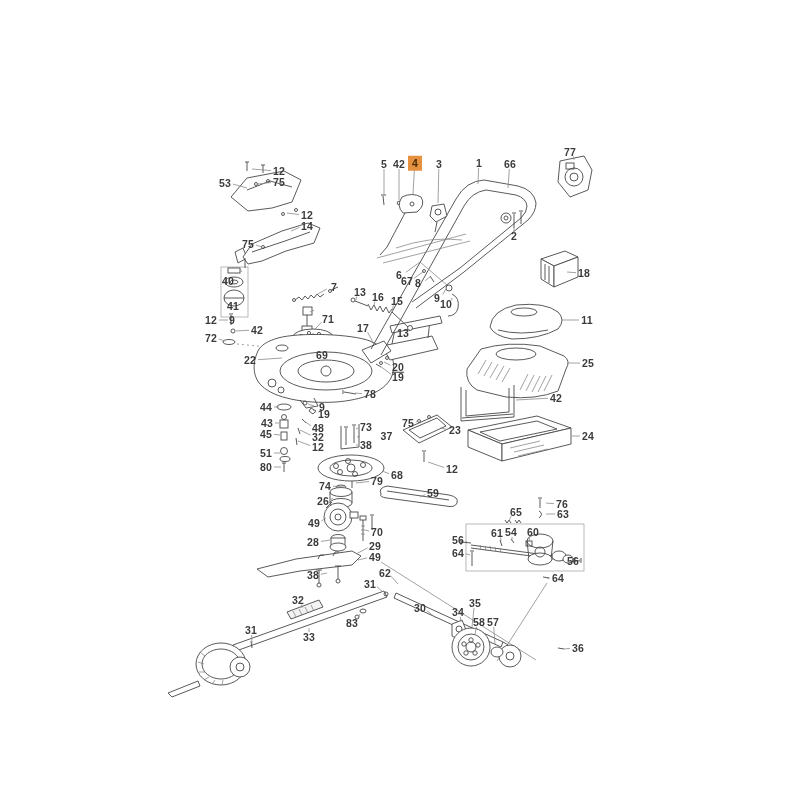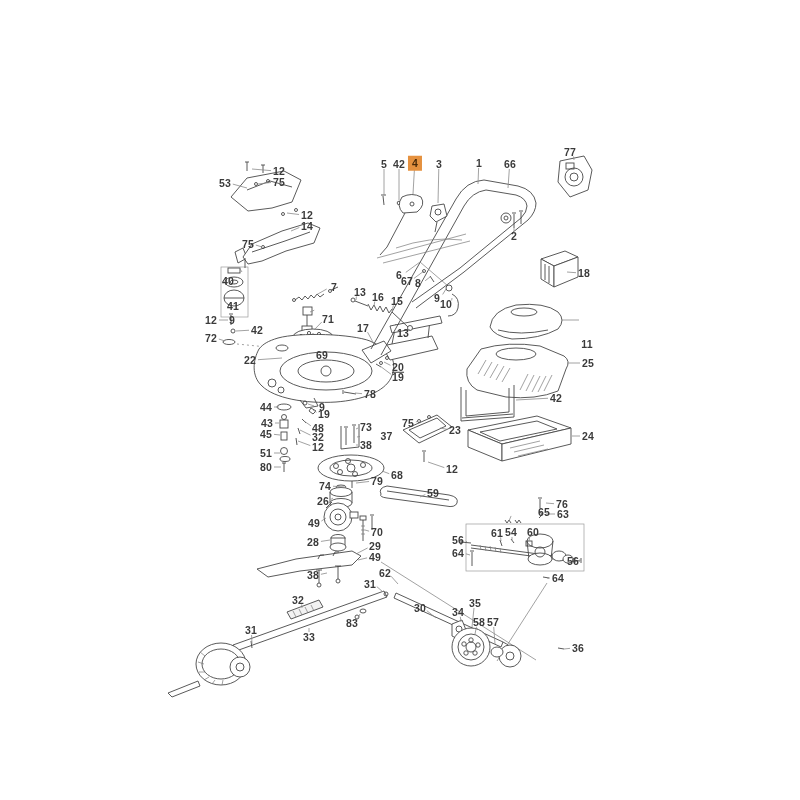--- a/index.html
+++ b/index.html
@@ -474,21 +474,21 @@
       <div class="plabel" style="left: 334px; top: 287px;">7</div>
       <div class="plabel" style="left: 360px; top: 292px;">13</div>
       <div class="plabel" style="left: 378px; top: 297px;">16</div>
       <div class="plabel" style="left: 397px; top: 301px;">15</div>
       <div class="plabel" style="left: 403px; top: 333px;">13</div>
       <div class="plabel" style="left: 322px; top: 309px; margin-top: 46px;">69</div>
       <div class="plabel" style="left: 328px; top: 319px;">71</div>
       <div class="plabel" style="left: 363px; top: 328px;">17</div>
       <div class="plabel" style="left: 398px; top: 367px; text-decoration: underline;">20</div>
       <div class="plabel" style="left: 398px; top: 377px;">19</div>
-      <div class="plabel" style="left: 587px; top: 320px; margin-top: 24px;">11</div>
+      <div class="plabel" style="left: 587px; top: 320px;">11</div>
       <div class="plabel" style="left: 588px; top: 363px;">25</div>
       <div class="plabel" style="left: 556px; top: 398px;">42</div>
       <div class="plabel" style="left: 588px; top: 436px;">24</div>
       <div class="plabel" style="left: 370px; top: 394px;">78</div>
       <div class="plabel" style="left: 408px; top: 423px;">75</div>
       <div class="plabel" style="left: 455px; top: 430px;">23</div>
       <div class="plabel" style="left: 452px; top: 469px;">12</div>
       <div class="plabel" style="left: 266px; top: 407px;">44</div>
       <div class="plabel" style="left: 322px; top: 407px;">9</div>
       <div class="plabel" style="left: 324px; top: 414px;">19</div>
@@ -520,21 +520,21 @@
       <div class="plabel" style="left: 309px; top: 637px;">33</div>
       <div class="plabel" style="left: 352px; top: 623px;">83</div>
       <div class="plabel" style="left: 420px; top: 608px;">30</div>
       <div class="plabel" style="left: 458px; top: 612px;">34</div>
       <div class="plabel" style="left: 475px; top: 603px;">35</div>
       <div class="plabel" style="left: 479px; top: 622px;">58</div>
       <div class="plabel" style="left: 493px; top: 622px;">57</div>
       <div class="plabel" style="left: 578px; top: 648px;">36</div>
       <div class="plabel" style="left: 562px; top: 504px;">76</div>
       <div class="plabel" style="left: 563px; top: 514px;">63</div>
-      <div class="plabel" style="left: 516px; top: 512px; margin-left: 28px;">65</div>
+      <div class="plabel" style="left: 516px; top: 512px;">65</div>
       <div class="plabel" style="left: 497px; top: 533px;">61</div>
       <div class="plabel" style="left: 511px; top: 532px;">54</div>
       <div class="plabel" style="left: 533px; top: 532px;">60</div>
       <div class="plabel" style="left: 458px; top: 540px;">56</div>
       <div class="plabel" style="left: 458px; top: 553px;">64</div>
       <div class="plabel" style="left: 573px; top: 561px;">56</div>
       <div class="plabel" style="left: 558px; top: 578px;">64</div>
     </div>
 </div>
 

